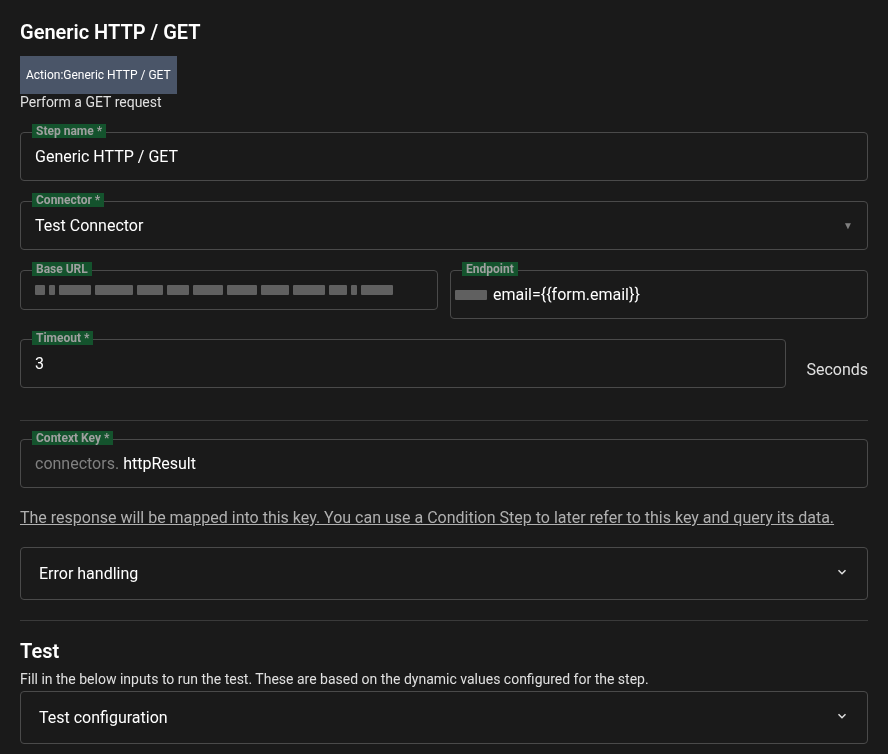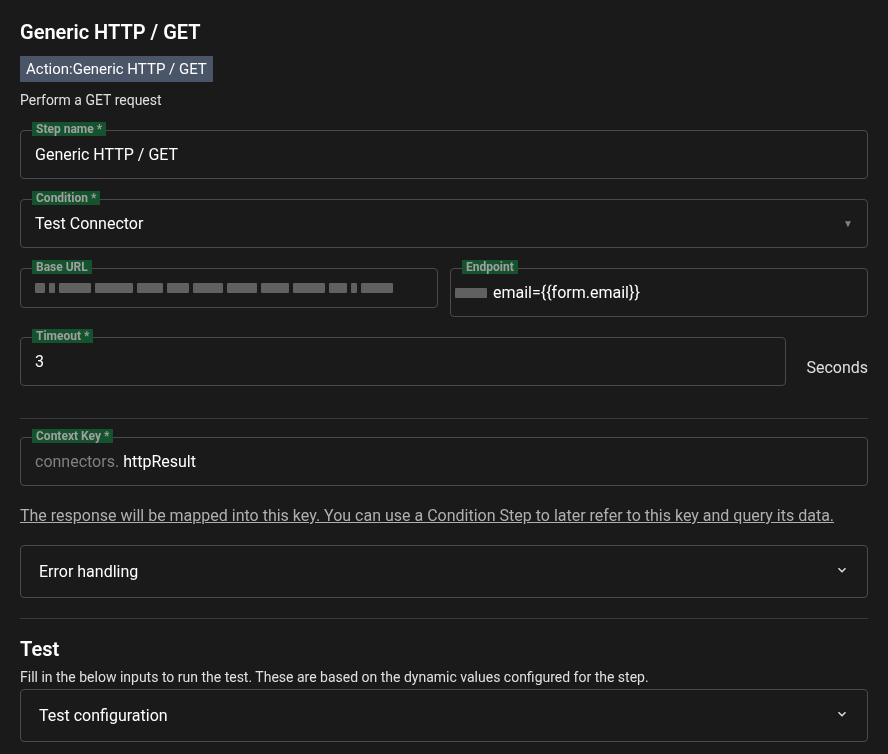--- a/index.html
+++ b/index.html
@@ -20,24 +20,23 @@
     .header-title {
       font-size: 20px;
       font-weight: 600;
       color: #ffffff;
       margin-bottom: 12px;
     }
     
     .action-badge {
       background: #4a5568;
       color: #ffffff;
-      padding: 4px 6px;
-      font-size: 15px;
+      padding: 12px 6px;
+      font-size: 12px;
       display: inline-block;
-      margin-bottom: 10px;
     }
     
     .subtitle {
       font-size: 14px;
       color: #e0e0e0;
       margin-bottom: 22px;
     }
     
     .form-field {
       position: relative;
@@ -235,21 +234,21 @@
 <p class="subtitle">Perform a GET request</p>
 
 
 <div class="form-field">
   <label class="field-label">Step name *</label>
   <input class="input-box" type="text" value="Generic HTTP / GET" style="">
 </div>
 
 
 <div class="form-field">
-  <label class="field-label">Condition *</label>
+  <label class="field-label">Connector *</label>
   <div class="select-box">
     <span>Test Connector</span>
     <span class="dropdown-arrow">▼</span>
   </div>
 </div>
 
 
 <div class="row">
   <div class="col-half form-field">
     <label class="field-label">Base URL</label>

